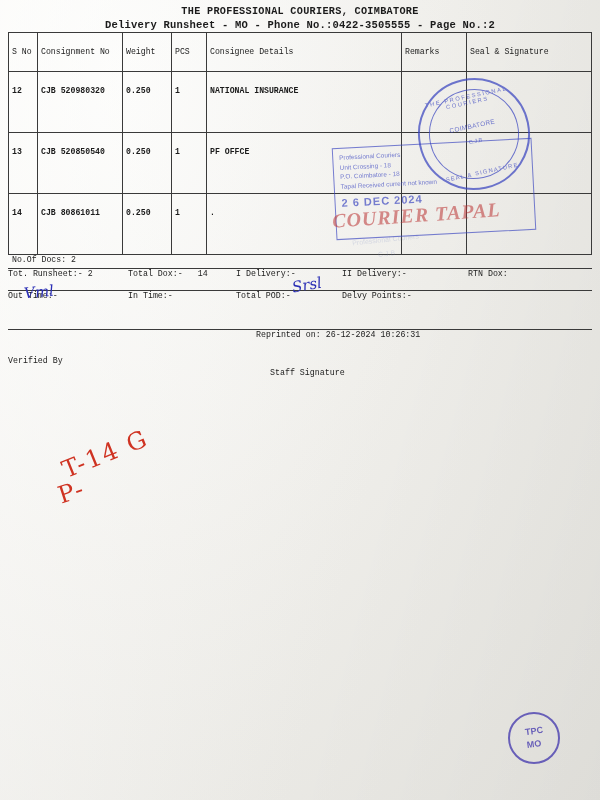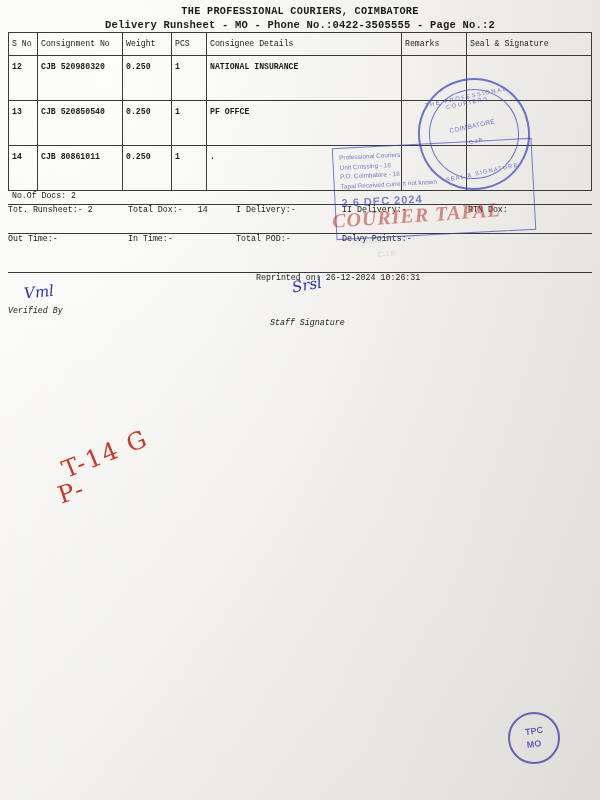--- a/index.html
+++ b/index.html
@@ -50,21 +50,21 @@
   .meta .right{position:absolute;left:352px;top:0;}
   .meta .row{white-space:pre;font-size:8.4px;line-height:1.45;}
   table.grid{
     border-collapse:collapse;
     width:100%;
     table-layout:fixed;
     font-size:8.2px;
   }
   table.grid th, table.grid td{
     border:1px solid #3a3a3a;
-    padding:6px 3px;
+    padding:14px 3px;
     vertical-align:top;
     font-weight:normal;
     text-align:left;
     white-space:pre;
     overflow:hidden;
   }
   table.grid th{font-weight:normal;}
   .r-sno{width:22px;}
   .r-cn{width:78px;}
   .r-wt{width:42px;}
@@ -80,22 +80,21 @@
   .fl-row{
     position:relative;
     height:15px;
     white-space:pre;
     font-size:8.3px;
   }
   .fl-row span{position:absolute;top:0;}
   .sig-area{
     position:relative;
     height:60px;
-    margin-top:7px;
-    font-style:italic;
+    margin-top:0;
   }
   .sig-area .lbl{position:absolute;font-size:8.3px;}
   
   .ink-blue{
     position:absolute;
     color:#2b2fb5;
     font-family:"DejaVu Serif", serif;
     font-style:italic;
   }
   .ink-red{
@@ -260,21 +259,21 @@
         <td></td>
         <td></td>
       </tr>
     </tbody>
   </table>
 
   <div class="nodocs">No.Of Docs: 2</div>
 
   <div style="height:3px"></div>
 
-  <div class="fl-row" style="border-top:1px solid #3a3a3a;padding-top:10px;height:18px;">
+  <div class="fl-row" style="border-top:1px solid #3a3a3a;padding-top:3px;height:18px;">
     <span style="left:0px">Tot. Runsheet:- 2</span>
     <span style="left:120px">Total Dox:-   14</span>
     <span style="left:228px">I Delivery:-</span>
     <span style="left:334px">II Delivery:-</span>
     <span style="left:460px">RTN Dox:</span>
   </div>
 
   <div class="fl-row" style="border-top:1px solid #3a3a3a;padding-top:18px;height:20px;">
     <span style="left:0px">Out Time:-</span>
     <span style="left:120px">In Time:-</span>

